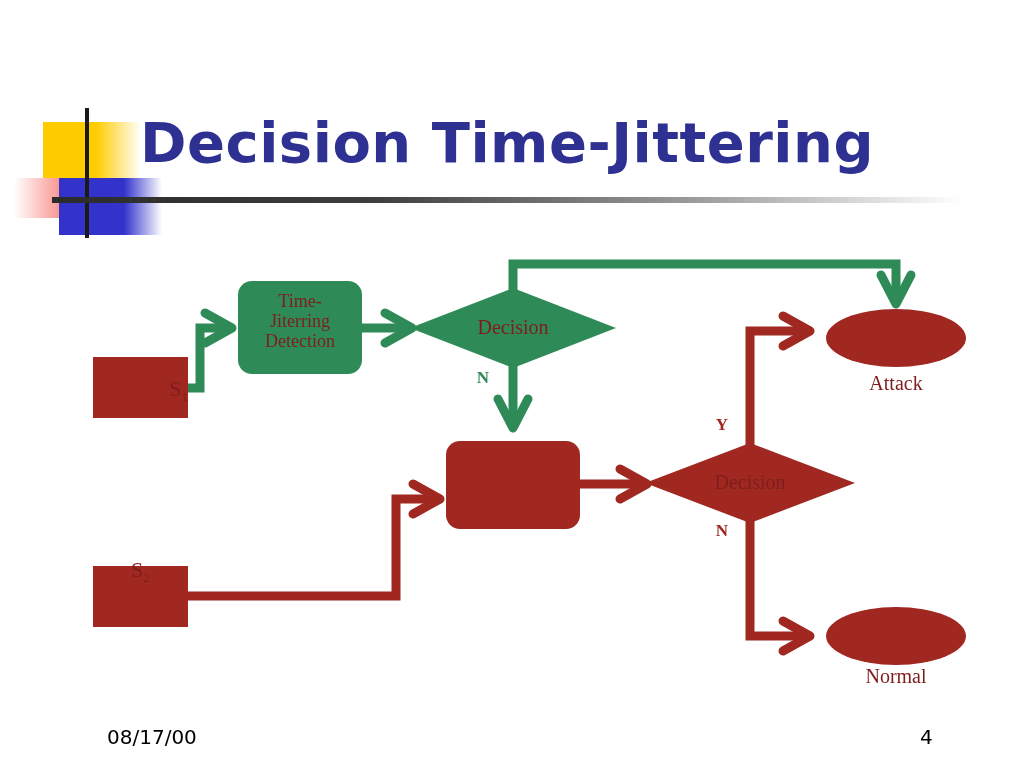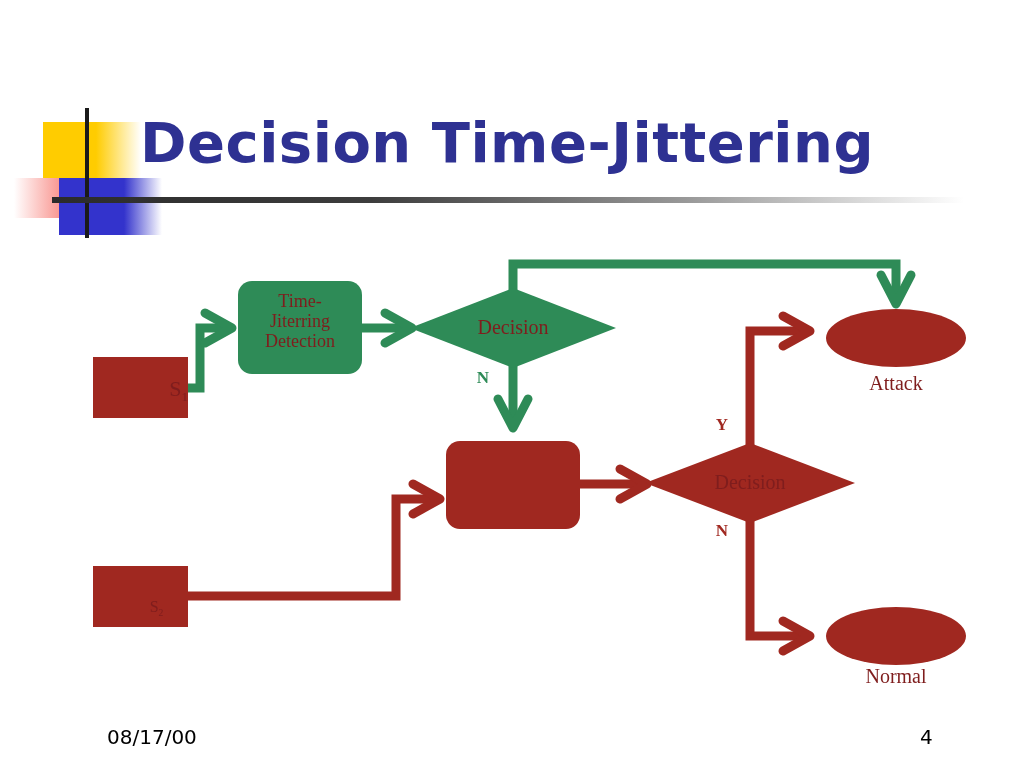--- a/index.html
+++ b/index.html
@@ -242,21 +242,21 @@
 
   <div class="node-label" style="left:238px; top:291px; width:124px; font-size:18px;">Time-<br>Jiterring<br>Detection</div>
 
   <div class="node-label" style="left:410px; top:316px; width:206px; font-size:20px;">Decision</div>
 
   <div class="node-label" style="left:826px; top:325px; width:140px; font-size:20px;margin-top:47px;">Attack</div>
 
 
   <div class="node-label" style="left:645px; top:471px; width:210px; font-size:20px;">Decision</div>
 
-  <div class="node-label" style="left:93px;  top:598px; width:95px;  font-size:16px;margin-left:16px;">S<sub style="font-size: 0.6em;">2</sub></div>
+  <div class="node-label" style="left:93px;  top:558px; width:95px;  font-size:22px;">S<sub style="font-size: 0.6em;">2</sub></div>
 
   <div class="node-label" style="left:826px; top:623px; width:140px; font-size:20px;margin-top:42px;">Normal</div>
 
   <div class="edge-label green" style="left:463px; top:368px; width:40px;">N</div>
 
   <div class="edge-label red" style="left:702px; top:415px; width:40px;">Y</div>
 
   <div class="edge-label red" style="left:702px; top:521px; width:40px;">N</div>
 </div>
 

